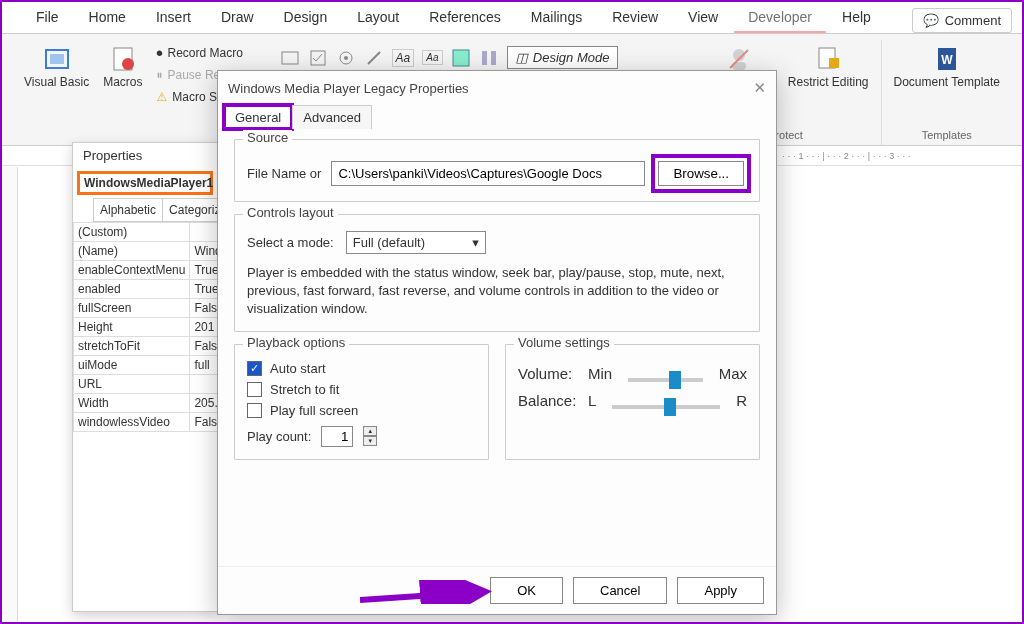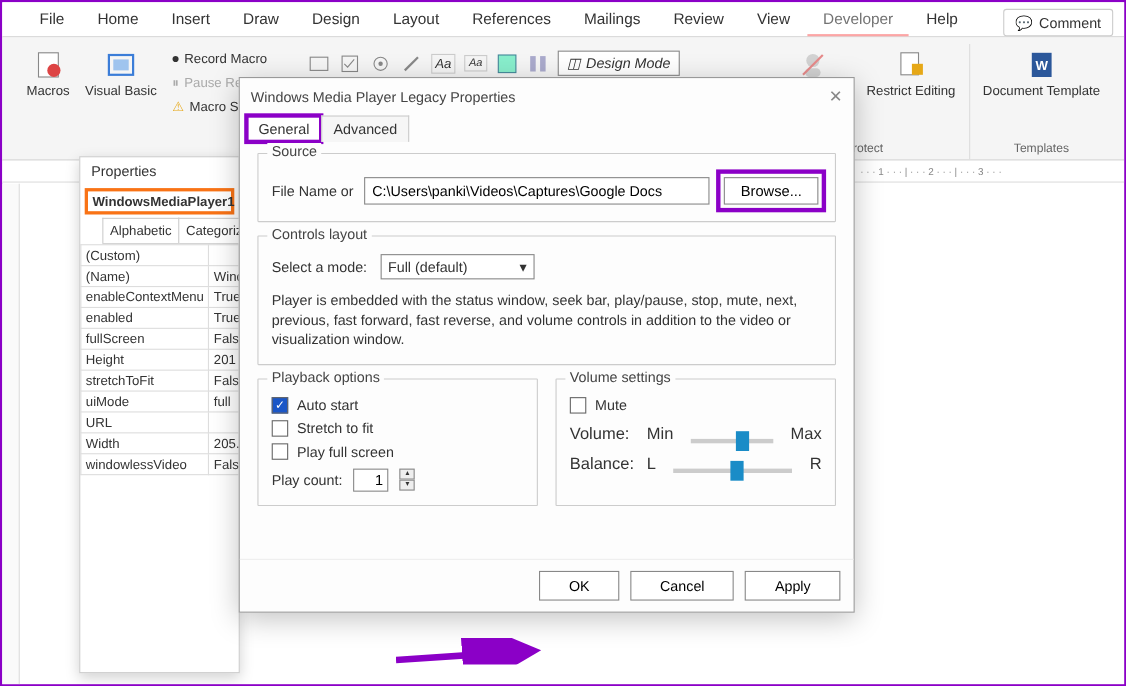--- a/index.html
+++ b/index.html
@@ -87,21 +87,21 @@
   .properties-pane .title { padding:5px 10px; font-size:13px; color:#333;}
   .properties-pane .dropdown { border:3px solid #f97316; padding:2px 4px; margin:3px 4px; font-weight:700; font-size:12px;}
   .properties-pane .ptabs { display:flex; font-size:12px; border-bottom:1px solid #ccc;margin-left:20px;}
   .properties-pane .ptab { padding:4px 6px; border:1px solid #ccc; border-bottom:none; background:#fff; margin-right:-1px; cursor:pointer;}
   .properties-pane .ptab.active { background:#fff;}
   .prop-table { width:100%; border-collapse:collapse; font-size:12px;}
   .prop-table td { border:1px solid #ddd; padding:2px 4px; white-space:nowrap; overflow:hidden;}
   .prop-table td:first-child { width:70%; }
   
   .dialog {
-    position:absolute; top:68px; left:215px; width:560px; height:487px;
+    position:absolute; top:68px; left:215px; width:560px; height:545px;
     background:#fdfdfd; border:1px solid #999; box-shadow:0 6px 25px rgba(0,0,0,0.25);
     display:flex; flex-direction:column;
   }
   .dialog .dtitle { display:flex; padding:8px 10px; font-size:13px; color:#444; align-items:center;}
   .dialog .dtitle .x { margin-left:auto; color:#888; font-size:15px; cursor:pointer;}
   .dialog .dtabs { display:flex; padding:0 6px;}
   .dialog .dtab { padding:4px 10px; border:1px solid #ccc; border-bottom:none; font-size:13px; background:#f6f6f6; cursor:pointer;}
   .dialog .dtab.active { background:#fff; }
   .hl-purple { outline:4px solid #8b00c7; outline-offset:-2px;}
   .dialog .body { padding:10px 16px; flex:1; display:flex; flex-direction:column; gap:12px;}
@@ -155,35 +155,35 @@
     <span>Comment</span>
   </div>
 </div>
 
 <div class="ribbon">
   <div class="rib-group" style="border-right:none">
     <div style="display:flex; gap:6px;">
       <div class="rib-stack">
         <div class="rib-icon">
           <svg width="30" height="30">
+              <rect x="4" y="6" width="22" height="18" fill="none" stroke="#3b7dd8" stroke-width="2"></rect>
+              <rect x="8" y="10" width="14" height="10" fill="#9fc4ee"></rect>
+            </svg>
+        </div>
+        <div class="txt">Visual
+Basic</div>
+      </div>
+      <div class="rib-stack">
+        <div class="rib-icon">
+          <svg width="30" height="30">
               <rect x="6" y="4" width="18" height="22" fill="#fff" stroke="#888"></rect>
               <circle cx="20" cy="20" r="6" fill="#d44"></circle>
             </svg>
         </div>
         <div class="txt">Macros</div>
-      </div>
-      <div class="rib-stack">
-        <div class="rib-icon">
-          <svg width="30" height="30">
-              <rect x="4" y="6" width="22" height="18" fill="none" stroke="#3b7dd8" stroke-width="2"></rect>
-              <rect x="8" y="10" width="14" height="10" fill="#9fc4ee"></rect>
-            </svg>
-        </div>
-        <div class="txt">Visual
-Basic</div>
       </div>
       <div class="rib-row" style="padding-top:4px">
         <div class="item">
           <span>⏺</span>
           <span>Record Macro</span>
         </div>
         <div class="item" style="color:#aaa">
           <span>⏸</span>
           <span>Pause Recording</span>
         </div>
@@ -386,24 +386,20 @@
           <input class="spin" value="1" style="">
           <div class="spinbtns">
             <div class="spinbtn">▴</div>
             <div class="spinbtn">▾</div>
           </div>
         </div>
       </div>
 
       <div class="group col">
         <div class="gtitle">Volume settings</div>
-        <div class="cb-row">
-          <div class="cb"></div>
-          <span>Mute</span>
-        </div>
         <div class="vol-row">
           <span style="width:60px">Volume:</span>
           <span>Min</span>
           <div class="slider">
               <div class="thumb" style="left:55%"></div>
             </div>
           <span>Max</span>
         </div>
         <div class="vol-row">
           <span style="width:60px">Balance:</span>

